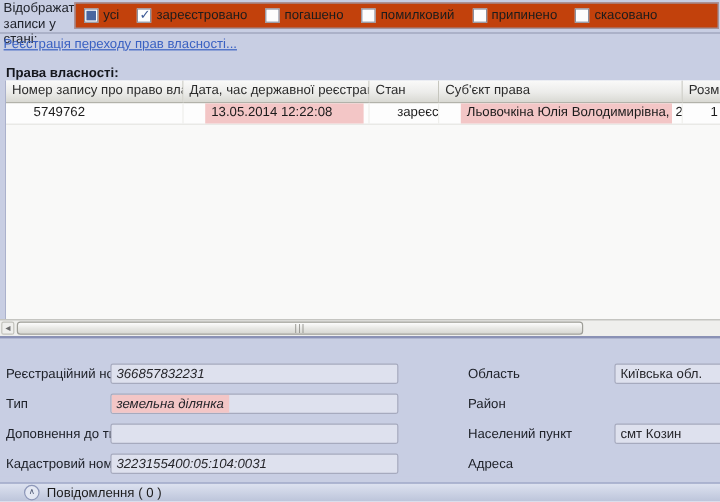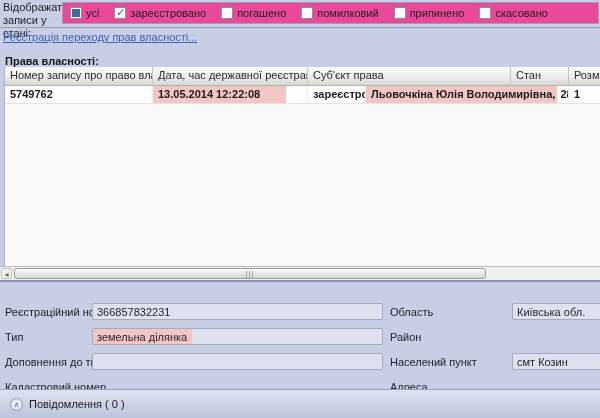--- a/index.html
+++ b/index.html
@@ -3,62 +3,62 @@
 <meta charset="utf-8">
 <style>
   * { margin:0; padding:0; box-sizing:border-box; }
   html,body { width:600px; height:418px; }
   body { font-family:"Liberation Sans","DejaVu Sans",sans-serif; font-size:11px; color:#1c1c1c; }
   .app { position:relative; width:600px; height:418px; background:#c8cee3; overflow:hidden; }
 
   
   .filter-bar { position:absolute; top:0; left:0; width:600px; height:28px; background:#c8cee3; border-bottom:1px solid #989eb6; }
   .filter-label { position:absolute; top:1px; left:3px; width:58px; line-height:13px; color:#20232b; }
-  .filter-box { position:absolute; top:2px; left:62px; right:1px; bottom:3px; border:1px solid #9aa0b6; background:#ec4899; display:flex; align-items:center; padding-left:7px; gap:15px; }
+  .filter-box { position:absolute; top:2px; left:62px; right:1px; bottom:3px; border:1px solid #9aa0b6; background:#c2410c; display:flex; align-items:center; padding-left:7px; gap:15px; }
   .cb-item { display:flex; align-items:center; gap:4px; cursor:default; }
   .cb-box { position:relative; width:12px; height:12px; background:#fdfdfd; border:1px solid #8a8f9e; flex:0 0 auto; }
   .cb-box.filled::after { content:""; position:absolute; left:1px; top:1px; width:8px; height:8px; background:#4a66a0; }
   .cb-box.checked::after { content:"✓"; position:absolute; left:1px; top:-2px; font-size:11px; font-weight:bold; color:#3d5a96; }
 
   
   .link-row { position:absolute; top:31px; left:3px; }
   .reg-link { color:#3a61c2; text-decoration:underline; cursor:pointer; }
 
   
   .rights-title { position:absolute; top:55px; left:5px; font-weight:bold; color:#15171d; }
   .rights-table { position:absolute; top:67px; left:4px; right:0; height:199px; background:#f9f9f8; border-left:1px solid #aab1cc; overflow:hidden; }
   .thead { display:flex; height:19px; }
   .th { background:linear-gradient(#fafaf9,#ececea 55%,#d9d9d3); border-right:1px solid #c6c6be; border-bottom:1px solid #b2b2aa; padding:2px 0 0 5px; color:#2c2c2c; white-space:nowrap; overflow:hidden; }
   .trow { display:flex; height:18px; background:#fdfdfd; border-bottom:1px solid #e4e4e0; }
-  .td { padding:2px 0 0 5px; white-space:nowrap; overflow:hidden; border-right:1px solid #efefec;font-weight:bold; }
+  .td { padding:2px 0 0 23px; white-space:nowrap; overflow:hidden; border-right:1px solid #efefec; }
   .c1 { width:148px; flex:0 0 auto; }
   .c2 { width:155px; flex:0 0 auto; }
   .c3 { width:58px;  flex:0 0 auto; }
   .c4 { width:203px; flex:0 0 auto; }
   .c5 { flex:1 1 auto; border-right:none; }
   .hl { background:#f3c6c6; }
   .td-hl-date { display:inline-block; margin:-2px 0 0 -5px; padding:2px 26px 2px 5px; height:18px; }
   .td-hl-subj { display:inline-block; margin:-2px 0 0 -5px; padding:2px 2px 2px 5px; height:34px; }
   .hl-field { display:inline-block; margin:-2px 0 0 -4px; padding:2px 5px 2px 4px; height:17px; }
 
   
   .hscroll { position:absolute; top:266px; left:0; width:600px; height:14px; background:#efefed; border-top:1px solid #bcbcb6; }
   .hs-arrow { position:absolute; left:1px; top:1px; width:11px; height:11px; font-size:7px; line-height:11px; text-align:center; color:#6d6d6d; background:#efefed; border:1px solid #c2c2bc; border-radius:2px; }
   .hs-thumb { position:absolute; left:14px; top:1px; width:472px; height:11px; border:1px solid #9e9e98; border-radius:3px; background:linear-gradient(#fdfdfd,#e8e8e5 50%,#d7d7d2); text-align:center; font-size:8px; line-height:10px; color:#8a8a84; letter-spacing:1px; }
 
   
   .object-panel { position:absolute; top:280px; left:0; width:600px; height:117px; background:#c8cee3; border-top:2px solid #8a91b5; }
   .object-title { position:absolute; top:4px; left:5px; font-weight:bold; color:#15171d; }
   .f-label { position:absolute; white-space:nowrap; color:#20232b; }
   .f-box { position:absolute; height:17px; background:#dee1ee; border:1px solid #a6aabe; border-radius:2px; padding:2px 0 0 4px; white-space:nowrap; overflow:hidden; color:#26262b; }
-  .fl { left:92px; width:291px; }
+  .fl { left:92px; width:240px;font-style:italic; }
   .fr { left:464px; width:159px;margin-left:48px; }
 
   
-  .messages-bar { position:absolute; bottom:0; left:0; width:600px; height:29px; background:linear-gradient(#dde2f0,#bcc4da); border-top:1px solid #97a0c2; display:flex; align-items:center; padding-left:10px; gap:6px; }
+  .messages-bar { position:absolute; bottom:0; left:0; width:600px; height:16px; background:linear-gradient(#dde2f0,#bcc4da); border-top:1px solid #97a0c2; display:flex; align-items:center; padding-left:20px; gap:6px; }
   .collapse-btn { width:13px; height:13px; border:1px solid #8d97b8; border-radius:50%; background:#e4e8f3; font-size:7px; line-height:12px; text-align:center; color:#4a5larger; color:#49536f; }
 </style>
 </head>
 <body>
 
 <div class="app">
 
   <div class="filter-bar">
     <div class="filter-label">Відображати записи у стані:</div>
     <div class="filter-box">
@@ -92,22 +92,22 @@
   <div class="link-row">
     <span class="reg-link">Реєстрація переходу прав власності...</span>
   </div>
 
   <div class="rights-title">Права власності:</div>
 
   <div class="rights-table">
     <div class="thead">
       <div class="th c1">Номер запису про право власності</div>
       <div class="th c2">Дата, час державної реєстрації права</div>
+      <div class="th c3">Стан</div>
       <div class="th c4">Суб'єкт права</div>
-      <div class="th c3">Стан</div>
       <div class="th c5">Розмір</div>
     </div>
     <div class="trow">
       <div class="td c1">5749762</div>
       <div class="td c2"><span class="hl td-hl-date">13.05.2014 12:22:08</span></div>
       <div class="td c3">зареєстровано</div>
       <div class="td c4"><span class="hl td-hl-subj">Льовочкіна Юлія Володимирівна,</span><span> 2817216404</span></div>
       <div class="td c5">1</div>
     </div>
   </div>
@@ -119,20 +119,21 @@
 
   <div class="object-panel">
 
     <div class="f-label" style="top:24px; left:5px;">Реєстраційний номер</div>
     <div class="f-box fl" style="top:21px;">366857832231</div>
     <div class="f-label" style="top:74px; left:5px;">Доповнення до типу</div>
     <div class="f-box fl" style="top:71px;"></div>
     <div class="f-label" style="top:49px; left:5px;">Тип</div>
     <div class="f-box fl" style="top:46px;"><span class="hl hl-field">земельна ділянка</span></div>
     <div class="f-label" style="top:99px; left:5px;">Кадастровий номер</div>
+    <div class="f-box fl" style="top:96px;">3223155400:05:104:0031</div>
 
     <div class="f-label" style="top:24px; left:390px;">Область</div>
     <div class="f-box fr" style="top:21px;">Київська обл.</div>
     <div class="f-label" style="top:49px; left:390px;">Район</div>
     <div class="f-label" style="top:74px; left:390px;">Населений пункт</div>
     <div class="f-box fr" style="top:71px;">смт Козин</div>
     <div class="f-label" style="top:99px; left:390px;">Адреса</div>
   </div>
 
   <div class="messages-bar">

